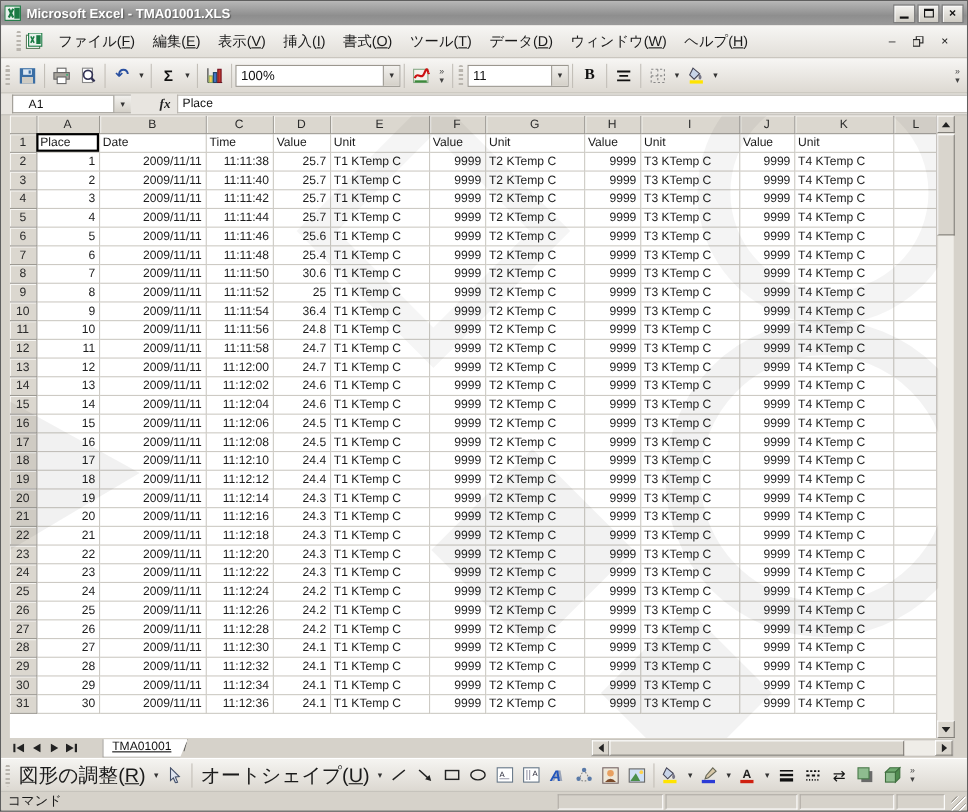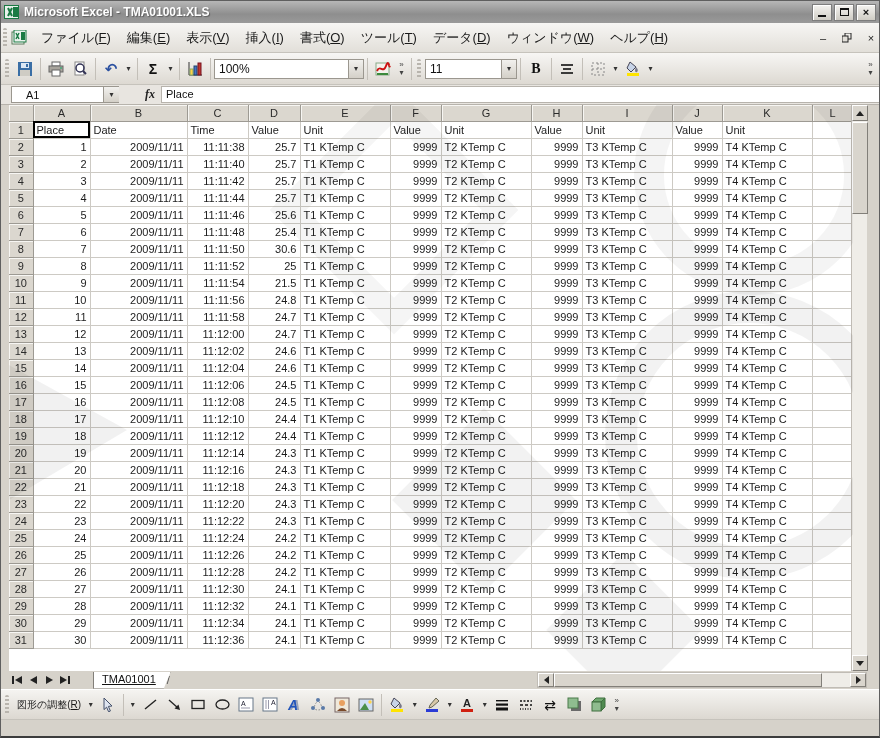--- a/index.html
+++ b/index.html
@@ -9,21 +9,21 @@
 
   
   .titlebar { height:22px; background:linear-gradient(180deg,#b7b7b7,#8e8e8e 60%,#9a9a9a); display:flex; align-items:center; padding:0 3px; flex:0 0 22px; }
   .app-icon { width:16px; height:16px; margin-right:4px; }
   .title-text { color:#fff; font-weight:bold; font-size:12px; text-shadow:1px 1px 1px rgba(0,0,0,.35); flex:1; white-space:nowrap; overflow:hidden; }
   .tb-btn { width:20px; height:17px; margin-left:2px; background:linear-gradient(180deg,#f4f3f0,#cfccc4); border:1px solid #7d7d7d; box-shadow:inset 1px 1px 0 #fff; display:flex; align-items:center; justify-content:center; font-size:11px; font-weight:bold; color:#111; line-height:1; }
   .glyph-min { width:8px; height:2px; background:#111; margin-top:8px; }
   .glyph-max { width:9px; height:8px; border:1px solid #111; border-top:2px solid #111; }
 
   
-  .menubar { height:30px; flex:0 0 30px; background:linear-gradient(180deg,#f7f6f4,#e2dfd9); border-bottom:1px solid #c6c3bc; display:flex; align-items:center; padding:0 0; }
+  .menubar { height:30px; flex:0 0 30px; background:linear-gradient(180deg,#f7f6f4,#e2dfd9); border-bottom:1px solid #c6c3bc; display:flex; align-items:center; padding:0 12px; }
   .grip { width:4px; height:20px; margin:0 4px 0 2px; background:repeating-linear-gradient(180deg,#b9b5ae 0 2px,transparent 2px 4px); border-radius:2px; }
   .book-icon { width:16px; height:16px; margin-right:6px; }
   .menu-item { padding:4px 8px; color:#1a1a1a; font-size:13px; white-space:nowrap; cursor:default; }
   .menu-item u { text-decoration:underline; }
   .menubar .spacer { flex:1; }
   .mini-ctl { width:16px; height:14px; margin-left:8px; display:flex; align-items:center; justify-content:center; color:#222; font-size:11px; }
 
   
   .toolbar { height:32px; flex:0 0 32px; background:linear-gradient(180deg,#f7f6f4,#ddd9d2); border-bottom:1px solid #c6c3bc; display:flex; align-items:center; padding:0 2px; }
   .tbtn { min-width:22px; height:24px; display:flex; align-items:center; justify-content:center; margin:0 1px; border:1px solid transparent; }
@@ -70,21 +70,21 @@
   .navbtn { width:16px; height:16px; display:flex; align-items:center; justify-content:center; }
   .sheettab { height:17px; background:#fff; border:1px solid #827f79; border-top:none; clip-path:polygon(0 0,100% 0,calc(100% - 7px) 100%,0 100%); padding:1px 14px 0 8px; font-size:11px; text-decoration:underline; color:#111; margin-left:20px; }
   .tabslash { color:#555; font-size:11px; margin-left:-4px; }
   .tgap { flex:1; }
   .hscroll { display:flex; align-items:center; height:16px; margin-right:12px; background:#efede8; border:1px solid #c0bcb5; }
   .hthumb { width:268px; height:14px; background:#d9d5cd; border:1px solid #fff; border-right-color:#827f79; border-bottom-color:#827f79; }
   .htrack { width:28px; height:14px; }
 
   
   .drawbar { height:31px; flex:0 0 31px; background:linear-gradient(180deg,#f5f4f1,#dcd8d1); border-top:1px solid #fff; border-bottom:1px solid #c6c3bc; display:flex; align-items:center; padding:0 2px; }
-  .dlabel { font-size:10px; color:#1a1a1a; padding:3px 4px; white-space:nowrap; }
+  .dlabel { font-size:18px; color:#1a1a1a; padding:3px 4px; white-space:nowrap; }
   .dlabel u { text-decoration:underline; }
 
   
   .statusbar { height:19px; flex:1; background:#d6d2ca; display:flex; align-items:center; padding-left:6px; position:relative; }
   .status-text { font-size:12px; color:#1a1a1a; }
   .statusbar .sspacer { flex:1; }
   .spane { height:14px; border:1px solid #b1ada6; border-bottom-color:#fff; border-right-color:#fff; margin-right:2px; }
   .grip-corner { width:13px; height:13px; margin:0 1px 0 4px; background:repeating-linear-gradient(135deg,transparent 0 3px,#a8a49c 3px 4px,#fff 4px 5px); align-self:flex-end; }
 </style>
 </head>
@@ -416,21 +416,21 @@
               <td class="txt">T3 KTemp C</td>
               <td class="num">9999</td>
               <td class="txt">T4 KTemp C</td>
               <td class="txt"></td>
             </tr>
             <tr>
               <th class="rowhdr">10</th>
               <td class="num">9</td>
               <td class="num">2009/11/11</td>
               <td class="num">11:11:54</td>
-              <td class="num">21.5</td>
+              <td class="num">36.4</td>
               <td class="txt">T1 KTemp C</td>
               <td class="num">9999</td>
               <td class="txt">T2 KTemp C</td>
               <td class="num">9999</td>
               <td class="txt">T3 KTemp C</td>
               <td class="num">9999</td>
               <td class="txt">T4 KTemp C</td>
               <td class="txt"></td>
             </tr>
             <tr>
@@ -820,20 +820,21 @@
   <div class="drawbar">
     <div class="grip"></div>
     <div class="dlabel" id="draw-label">図形の調整(<u>R</u>)</div>
     <div class="drop">▾</div>
     <div class="tbtn">
         <svg width="14" height="15" viewBox="0 0 14 15">
           <path d="M3 1 L11 9 L7.4 9.4 L9.4 14 L7.6 14.8 L5.6 10.2 L3 12.6 Z" fill="#dfe5f0" stroke="#44506a"></path>
         </svg>
       </div>
     <div class="sep"></div>
+    <div class="dlabel" id="autoshapes-label">オートシェイプ(<u>U</u>)</div>
     <div class="drop">▾</div>
     <div class="tbtn">
         <svg width="15" height="15" viewBox="0 0 15 15">
           <line x1="2" y1="12" x2="13" y2="3" stroke="#222" stroke-width="1.4"></line>
         </svg>
       </div>
     <div class="tbtn">
         <svg width="15" height="15" viewBox="0 0 15 15">
           <line x1="2" y1="3" x2="11" y2="11" stroke="#222" stroke-width="1.4"></line>
           <polygon points="13,13 7.5,11.5 11.5,7.5" fill="#222"></polygon>
@@ -944,14 +945,23 @@
           <polygon points="12,6 16,2 16,11 12,15" fill="#4f8a4f" stroke="#3f6f3f"></polygon>
           <rect x="3" y="6" width="9" height="9" fill="#8fbc8f" stroke="#3f6f3f"></rect>
         </svg>
       </div>
     <div class="chev">
         <span>»</span>
         <span>▾</span>
       </div>
   </div>
 
+  <div class="statusbar">
+    <span class="status-text">コマンド</span>
+    <span class="sspacer"></span>
+    <div class="spane" style="width:96px"></div>
+    <div class="spane" style="width:120px"></div>
+    <div class="spane" style="width:86px"></div>
+    <div class="spane" style="width:44px"></div>
+    <div class="grip-corner"></div>
+  </div>
 
 </div>
 
 </body></html>

